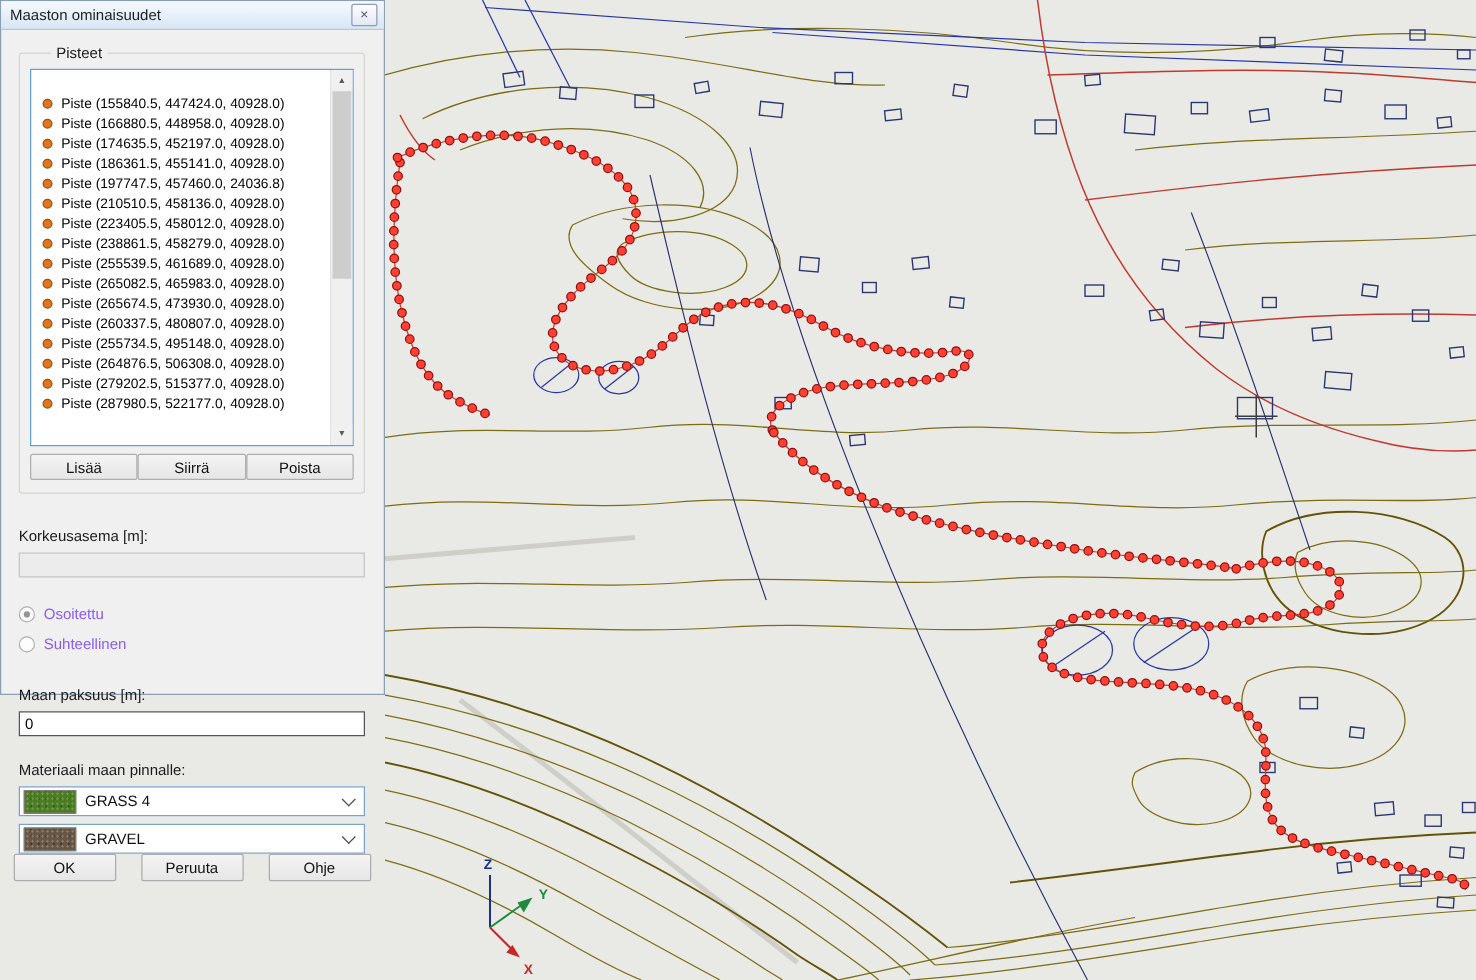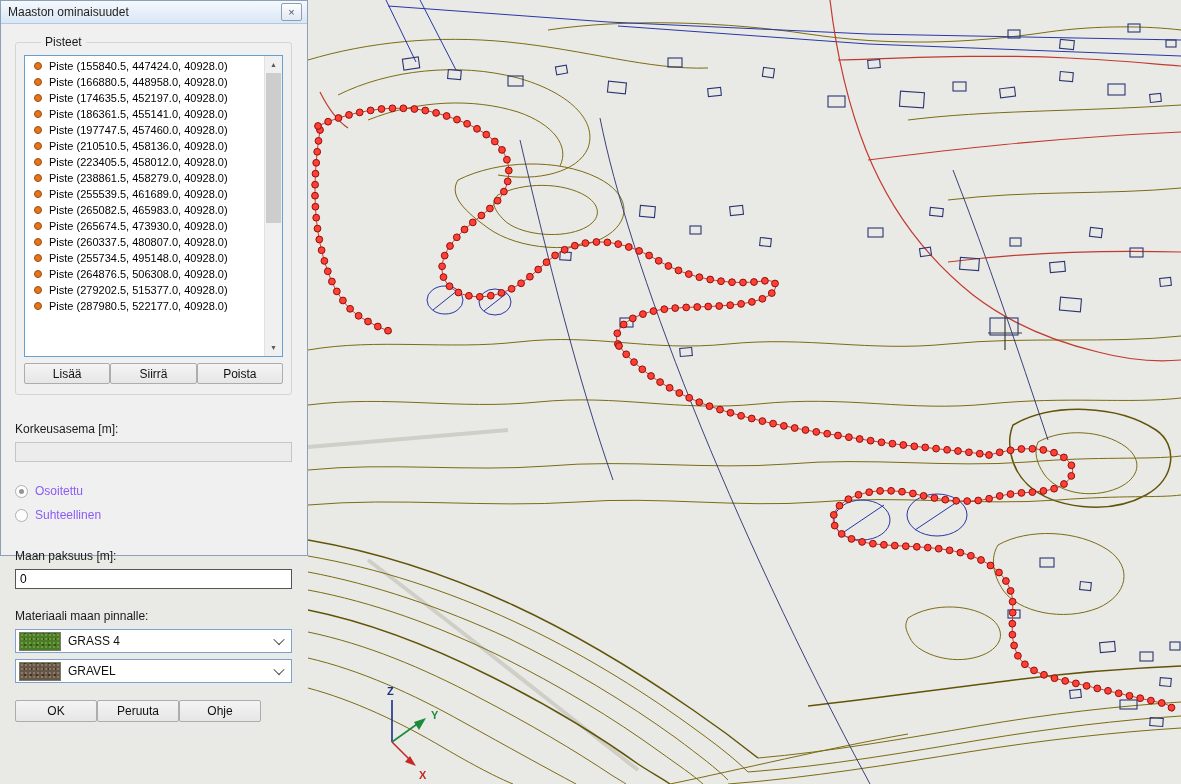--- a/index.html
+++ b/index.html
@@ -26,21 +26,21 @@
     display:flex;align-items:center;justify-content:center;
     font-size:11px;color:#44536d;cursor:default;line-height:1;
   }
   .dlg-body{flex:1;padding:10px 15px 0 14px;display:flex;flex-direction:column;box-sizing:border-box;}
   .groupbox{
     border:1px solid #d5d5cd;border-radius:3px;position:relative;
     padding:12px 8px 10px 8px;margin-top:8px;
   }
   .groupbox-label{position:absolute;top:-8px;left:25px;background:#f0f0f0;padding:0 4px;}
   .listbox{border:1px solid #66a0d0;background:#fff;height:300px;display:flex;overflow:hidden;}
-  .list-rows{flex:1;overflow:hidden;padding-top:2px;}
+  .list-rows{flex:1;overflow:hidden;padding-top:19px;}
   .point-row{display:flex;align-items:center;height:16px;font-size:11px;white-space:nowrap;}
   .bullet{width:6px;height:6px;border-radius:50%;background:#e2761f;border:1px solid #9a4f0e;margin:0 7px 0 9px;flex:0 0 auto;}
   .pt-text{color:#000;}
   .scrollbar{width:17px;background:#f0f0f0;border-left:1px solid #e2e2e2;display:flex;flex-direction:column;flex:0 0 auto;}
   .scroll-arrow{height:17px;display:flex;align-items:center;justify-content:center;font-size:7px;color:#5a5a5a;background:#f0f0f0;}
   .scroll-track{flex:1;position:relative;}
   .scroll-thumb{position:absolute;top:0;left:1px;right:1px;height:150px;background:#cdcdcd;}
   .btn-row{display:flex;margin-top:6px;}
   .btn{
     flex:1;height:21px;border:1px solid #adadad;border-radius:2px;
@@ -69,21 +69,21 @@
     background-image:radial-gradient(#6d9c3f 1px,transparent 1px),radial-gradient(#2f5416 1px,transparent 1.2px);
     background-size:4px 4px,6px 6px;background-position:0 0,2px 3px;
   }
   .swatch.gravel{
     background-color:#655647;
     background-image:radial-gradient(#8d7a64 1px,transparent 1px),radial-gradient(#3e3226 1px,transparent 1.2px);
     background-size:4px 4px,6px 6px;background-position:0 0,2px 3px;
   }
   .combo-text{font-size:12px;color:#111;}
   .combo-arrow{width:7px;height:7px;border-right:1.6px solid #4a4a4a;border-bottom:1.6px solid #4a4a4a;transform:rotate(45deg) translate(-1px,-1px);margin-left:auto;}
-  .footer{display:flex;gap:0;margin-top:auto;padding:17px 15px 13px 14px;}
+  .footer{display:flex;gap:20px;margin-top:auto;padding:0 15px 13px 14px;justify-content:center;}
   .footer .btn{flex:0 0 82px;height:22px;}
   
   .map{flex:1;position:relative;background:#e9e9e6;overflow:hidden;}
   .map svg{position:absolute;left:0;top:0;}
   .gray-band{fill:none;stroke:#cfcfc8;stroke-width:4;}
   .contour{fill:none;stroke:#7c6c12;stroke-width:1;}
   .contour.thick{stroke:#615407;stroke-width:1.5;}
   .blue{fill:none;stroke:#2837a8;stroke-width:1;}
   .navy{fill:none;stroke:#28306c;stroke-width:0.9;}
   .road{fill:none;stroke:#c23a2e;stroke-width:1.2;}
@@ -124,21 +124,21 @@
             <div class="point-row">
               <span class="bullet"></span>
               <span class="pt-text">Piste (174635.5, 452197.0, 40928.0)</span>
             </div>
             <div class="point-row">
               <span class="bullet"></span>
               <span class="pt-text">Piste (186361.5, 455141.0, 40928.0)</span>
             </div>
             <div class="point-row">
               <span class="bullet"></span>
-              <span class="pt-text">Piste (197747.5, 457460.0, 40928.0)</span>
+              <span class="pt-text">Piste (197747.5, 457460.0, 24036.8)</span>
             </div>
             <div class="point-row">
               <span class="bullet"></span>
               <span class="pt-text">Piste (210510.5, 458136.0, 40928.0)</span>
             </div>
             <div class="point-row">
               <span class="bullet"></span>
               <span class="pt-text">Piste (223405.5, 458012.0, 40928.0)</span>
             </div>
             <div class="point-row">

